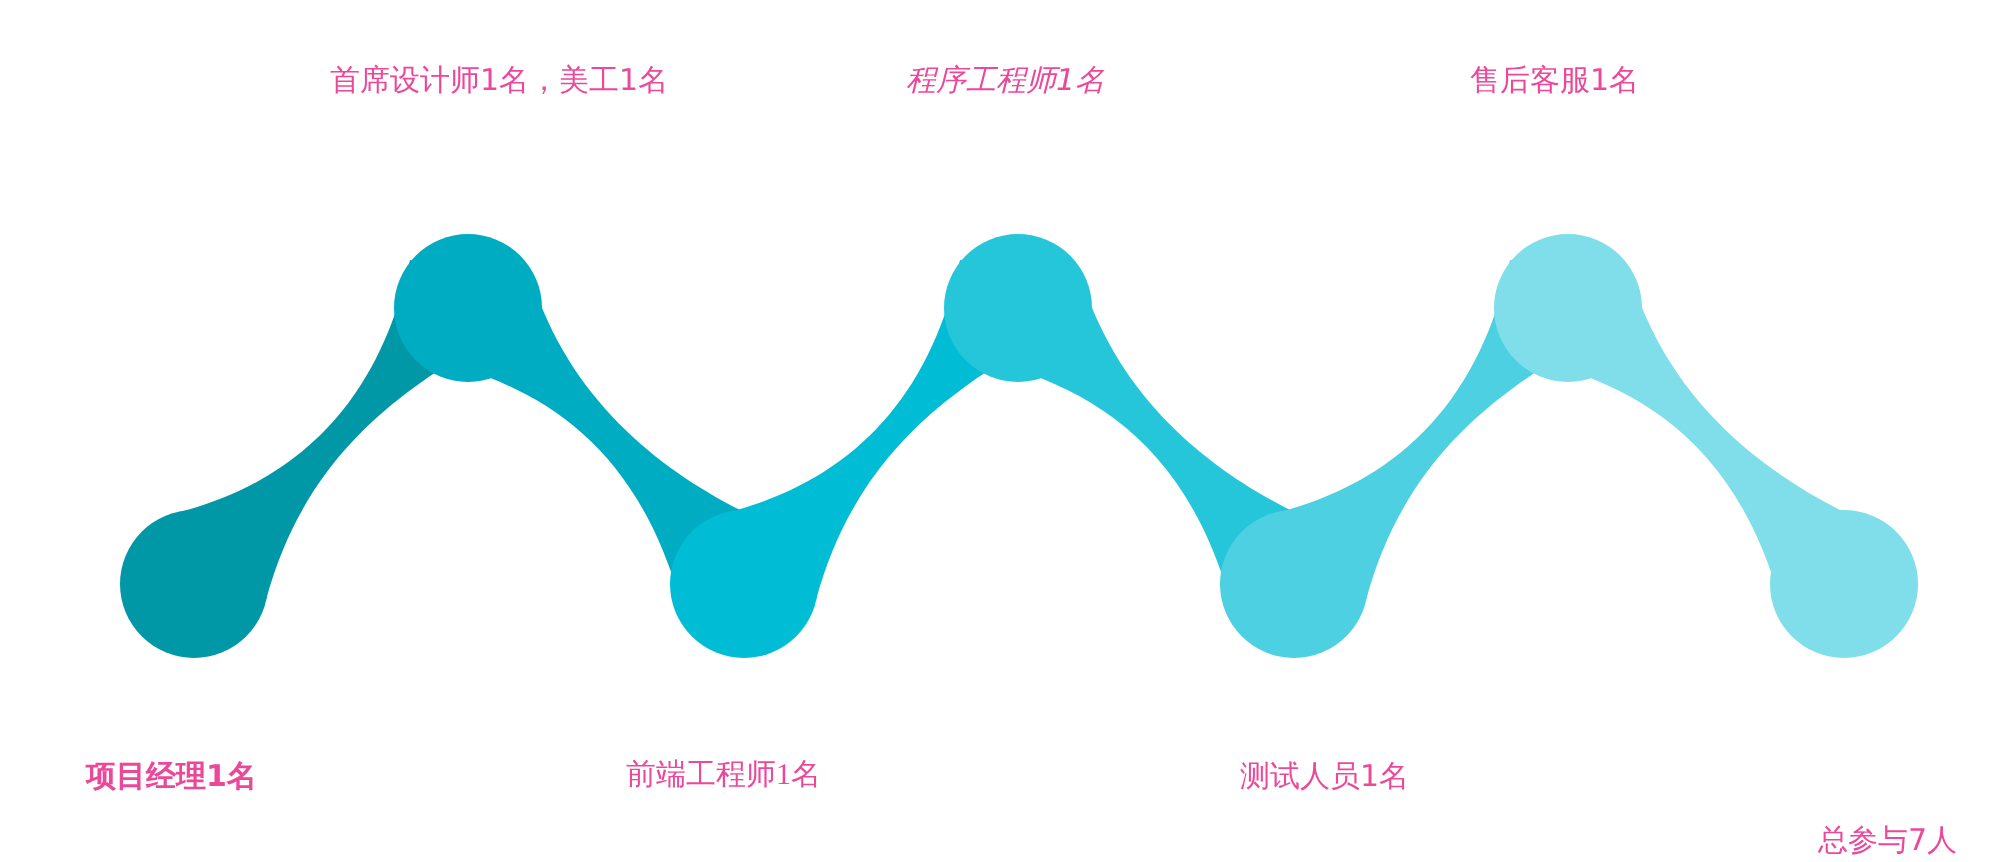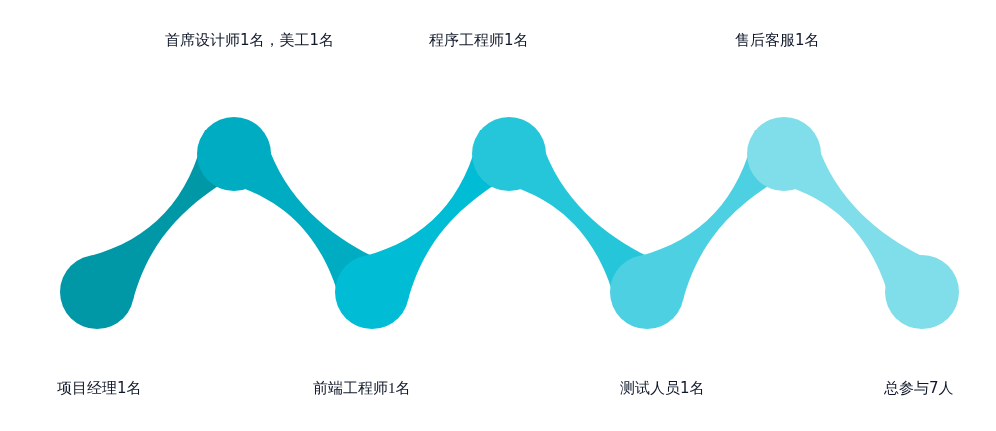--- a/index.html
+++ b/index.html
@@ -17,21 +17,21 @@
     #diagram {
       position: absolute;
       left: 0;
       top: 0;
       width: 996px;
       height: 431px;
     }
     .label {
       position: absolute;
       font-size: 15px;
-      color: #0f172a;
+      color: #ec4899;
       white-space: nowrap;
       line-height: 18px;
     }
     .label.top { top: 31px; }
     .label.bottom { top: 379px; }
   </style>
 </head>
 <body>
 
 <svg id="diagram" viewBox="0 0 996 431" xmlns="http://www.w3.org/2000/svg">
@@ -61,19 +61,19 @@
     <circle cx="647" cy="292" r="37" fill="#4dd0e1"></circle>
   </g>
 
   <g>
     <path d="M 816 140 C 835 200, 880 235, 922 256 L 922 300 L 890 300 C 870 230, 830 200, 784 185 Z" fill="#80deea"></path>
     <circle cx="784" cy="154" r="37" fill="#80deea"></circle>
     <circle cx="922" cy="292" r="37" fill="#80deea"></circle>
   </g>
 </svg>
 
-<div class="label bottom" style="left:57px;">项目经理1名</div>
+<div class="label bottom" style="left:43px;font-weight:bold;">项目经理1名</div>
 <div class="label top" style="left:165px;">首席设计师1名，美工1名</div>
 <div class="label bottom" style="left:313px;font-family:Liberation Serif, serif;">前端工程师1名</div>
-<div class="label top" style="left:429px;">程序工程师1名</div>
+<div class="label top" style="left:453px;font-style:italic;">程序工程师1名</div>
 <div class="label bottom" style="left:599px;margin-left:21px;">测试人员1名</div>
 <div class="label top" style="left:735px;">售后客服1名</div>
-<div class="label bottom" style="left:884px;">总参与7人</div>
+<div class="label bottom" style="left:909px;margin-top:32px;">总参与7人</div>
 
 </body></html>

